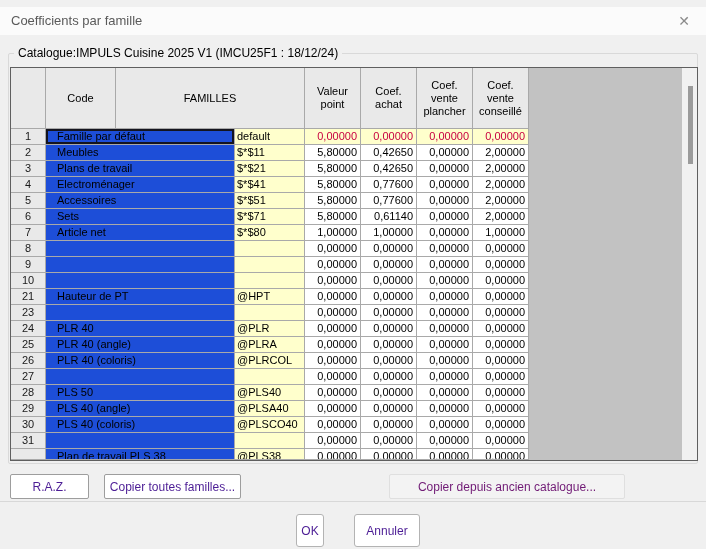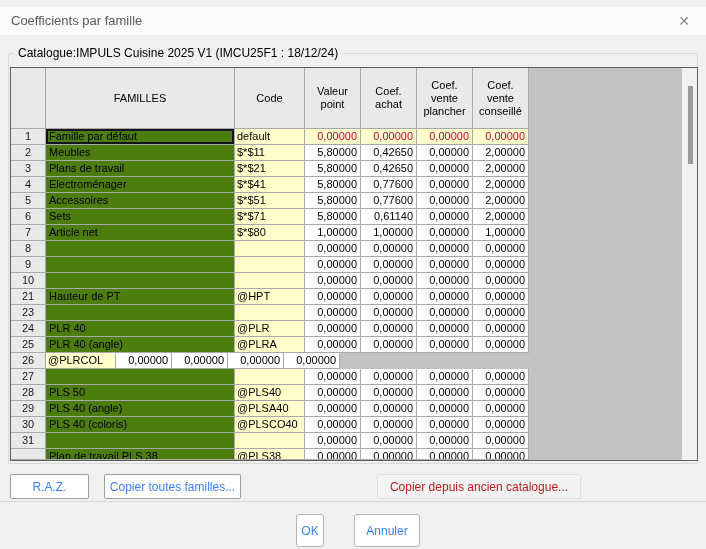--- a/index.html
+++ b/index.html
@@ -32,34 +32,34 @@
   .trow  { display:flex; height:16px; flex:none; }
   .trow.clipped { height:11px; overflow:hidden; }
 
   .cell { border-right:1px solid #a9a9a9; border-bottom:1px solid #a9a9a9;
           font-size:11px; color:#000; overflow:hidden; white-space:nowrap; }
   .hcell { background:#e9e9e9; display:flex; align-items:center; justify-content:center;
            text-align:center; white-space:pre-line; line-height:13px; }
   .c0 { width:35px; } .c1 { width:189px; } .c2 { width:70px; } .cv { width:56px; }
 
   .numcell { background:#e9e9e9; text-align:center; line-height:15px; color:#1a1a1a; }
-  .famcell { background:#4d7c0f; padding-left:3px; line-height:15px; }
+  .famcell { background:#1d4ed8; padding-left:11px; line-height:15px; }
   .codecell{ background:#ffffcc; padding-left:2px; line-height:15px; }
   .valcell { background:#ffffff; text-align:right; padding-right:3px; line-height:15px; }
   .default-row .valcell { background:#ffffcc; color:#c80040; }
   .sel { box-shadow: inset 0 0 0 2px #14141e; }
 
   
   .btn { position:absolute; height:25px; background:#ffffff; border:1px solid #9d9d9d;
-         border-radius:2px; font-size:12px; color:#3b82f6; text-align:center; cursor:pointer;
+         border-radius:2px; font-size:12px; color:#4c1d95; text-align:center; cursor:pointer;
          font-family:"Liberation Sans", sans-serif; display:flex; align-items:center; justify-content:center; }
   .btn-raz { left:10px; top:467px; width:79px; }
   .btn-copyfam { left:104px; top:467px; width:137px; }
-  .btn-copyold { left:377px; top:467px; width:204px; background:#f3f3f3;
-                 border-color:#dfdfdf; color:#b91c1c; cursor:default; }
+  .btn-copyold { left:389px; top:467px; width:236px; background:#f3f3f3;
+                 border-color:#dfdfdf; color:#701a75; cursor:default; }
   .separator { position:absolute; left:0; right:0; top:494px; height:1px; background:#d8d8d8; }
   .btn-ok { left:296px; top:507px; width:28px; height:33px; border-radius:3px; border-color:#b3b3b3; }
   .btn-cancel { left:354px; top:507px; width:66px; height:33px; border-radius:3px; border-color:#b3b3b3; }
 </style>
 </head>
 <body>
 
 <div class="dialog">
 
   <div class="titlebar">
@@ -67,22 +67,22 @@
     <span class="close">✕</span>
   </div>
 
   <div class="groupbox">
     <span class="groupbox-label">Catalogue:IMPULS Cuisine 2025 V1 (IMCU25F1 : 18/12/24)</span>
 
     <div class="table">
       <div class="grid">
         <div class="thead">
           <div class="cell hcell c0"></div>
+          <div class="cell hcell c2">Code</div>
           <div class="cell hcell c1">FAMILLES</div>
-          <div class="cell hcell c2">Code</div>
           <div class="cell hcell cv">Valeur
 point</div>
           <div class="cell hcell cv">Coef.
 achat</div>
           <div class="cell hcell cv">Coef.
 vente
 plancher</div>
           <div class="cell hcell cv">Coef.
 vente
 conseillé</div>
@@ -209,20 +209,21 @@
               <div class="cell c0 numcell">25</div>
               <div class="cell c1 famcell">PLR 40 (angle)</div>
               <div class="cell c2 codecell">@PLRA</div>
               <div class="cell cv valcell">0,00000</div>
               <div class="cell cv valcell">0,00000</div>
               <div class="cell cv valcell">0,00000</div>
               <div class="cell cv valcell">0,00000</div>
             </div>
             <div class="trow">
               <div class="cell c0 numcell">26</div>
+              <div class="cell c1 famcell">PLR 40 (coloris)</div>
               <div class="cell c2 codecell">@PLRCOL</div>
               <div class="cell cv valcell">0,00000</div>
               <div class="cell cv valcell">0,00000</div>
               <div class="cell cv valcell">0,00000</div>
               <div class="cell cv valcell">0,00000</div>
             </div>
             <div class="trow">
               <div class="cell c0 numcell">27</div>
               <div class="cell c1 famcell"></div>
               <div class="cell c2 codecell"></div>

